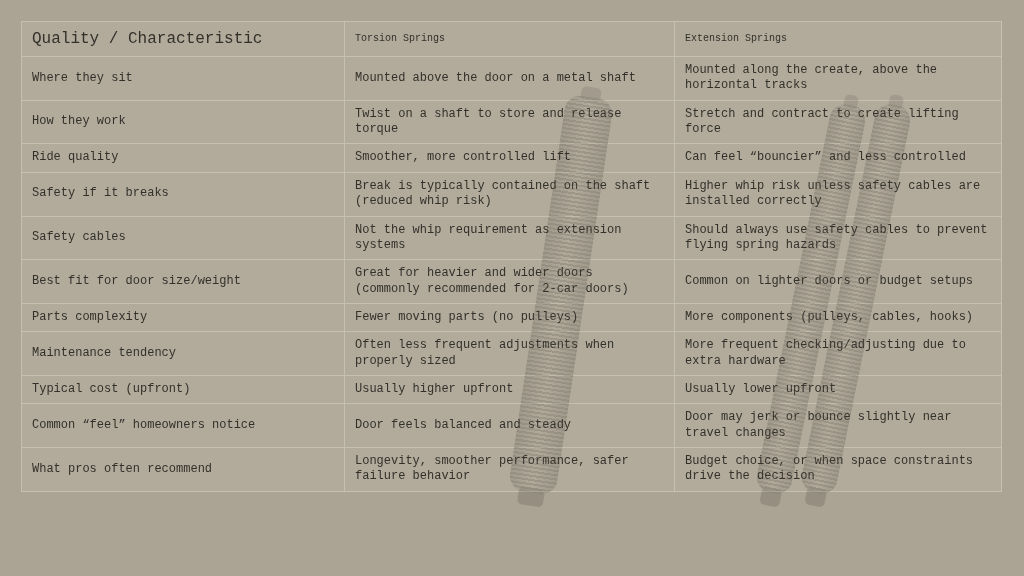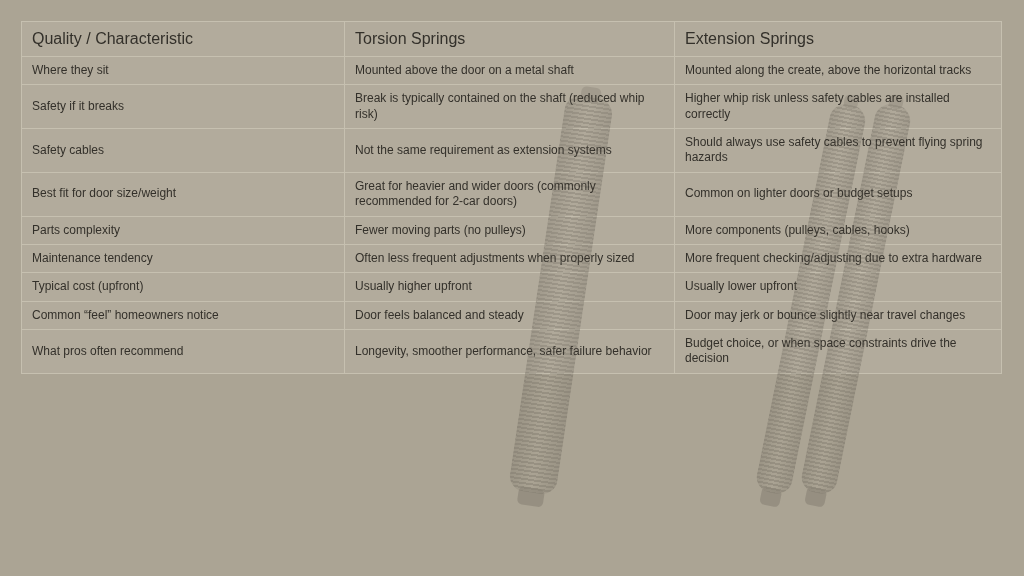--- a/index.html
+++ b/index.html
@@ -29,24 +29,25 @@
     border: 1.5px solid var(--line, #c6c0b0);
     background: var(--cell, #b2ab9c);
     color: var(--text, #33302a);
     text-align: left;
     vertical-align: middle;
     font-weight: 400;
     padding: 6px 10px;
     font-size: 12px;
     line-height: 1.28;
     word-wrap: break-word;
+    font-family: Liberation Mono, monospace;
   }
   .cmp th { height: 22px; }
   .cmp th.c1 { font-size: 16px; }
-  .cmp th.c2, .cmp th.c3 { font-size: 16px; }
+  .cmp th.c2, .cmp th.c3 { font-size: 10px; }
   col.c1 { width: 323px; }
   col.c2 { width: 330px; }
   col.c3 { width: 327px; }
 
   
   .spring {
     position: absolute;
     z-index: 2;
     pointer-events: none;
     opacity: 0.32;
@@ -109,27 +110,37 @@
         <th class="c3">Extension Springs</th>
       </tr>
     </thead>
     <tbody id="tbody">
         <tr>
           <td>Where they sit</td>
           <td>Mounted above the door on a metal shaft</td>
           <td>Mounted along the create, above the horizontal tracks</td>
         </tr>
         <tr>
+          <td>How they work</td>
+          <td>Twist on a shaft to store and release torque</td>
+          <td>Stretch and contract to create lifting force</td>
+        </tr>
+        <tr>
+          <td>Ride quality</td>
+          <td>Smoother, more controlled lift</td>
+          <td>Can feel “bouncier” and less controlled</td>
+        </tr>
+        <tr>
           <td>Safety if it breaks</td>
           <td>Break is typically contained on the shaft (reduced whip risk)</td>
           <td>Higher whip risk unless safety cables are installed correctly</td>
         </tr>
         <tr>
           <td>Safety cables</td>
-          <td>Not the same requirement as extension systems</td>
+          <td>Not the whip requirement as extension systems</td>
           <td>Should always use safety cables to prevent flying spring hazards</td>
         </tr>
         <tr>
           <td>Best fit for door size/weight</td>
           <td>Great for heavier and wider doors (commonly recommended for 2-car doors)</td>
           <td>Common on lighter doors or budget setups</td>
         </tr>
         <tr>
           <td>Parts complexity</td>
           <td>Fewer moving parts (no pulleys)</td>

